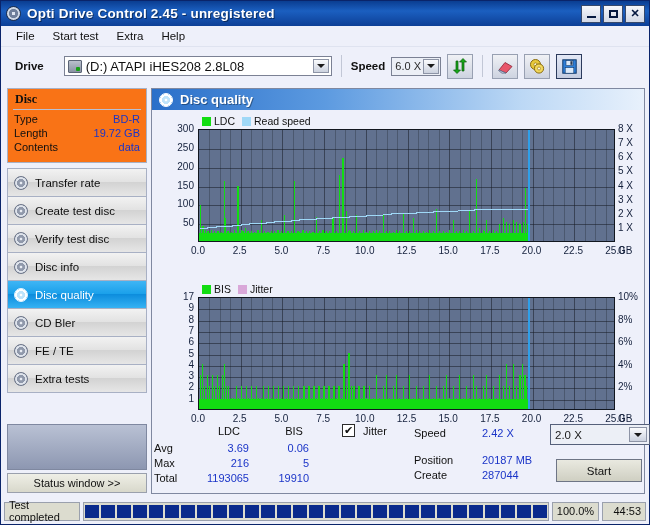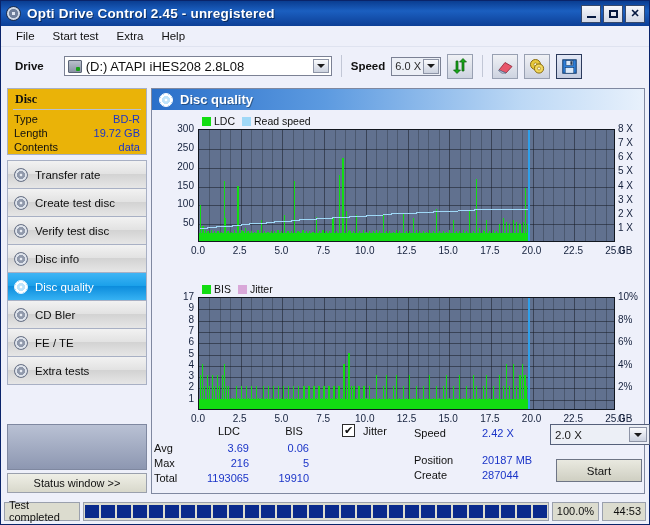--- a/index.html
+++ b/index.html
@@ -58,21 +58,21 @@
   .tbtn{width:26px;height:25px;background:linear-gradient(to bottom,#f0f1f5,#cdd3e0);
       border:1px solid #98a0b2;box-sizing:border-box;display:flex;align-items:center;
       justify-content:center;}
   .tbtn.sel{border:1px solid #2b3a5c;background:linear-gradient(to bottom,#e3e8f5,#c4cce0);}
 
   
   .content{position:absolute;left:1px;top:84px;right:1px;bottom:28px;}
 
   
   .left{position:absolute;left:5px;top:3px;width:140px;bottom:2px;}
-  .disc-box{border:1px solid #a8b0c4;background:#eab308;padding:2px 5px 0 5px;}
+  .disc-box{border:1px solid #a8b0c4;background:#f97316;padding:2px 5px 8px 5px;}
   .disc-title{font-weight:bold;font-size:12px;color:#101010;font-family:"Liberation Serif",serif;
       padding:1px 0 2px 2px;border-bottom:1px solid #b9c0d2;margin-bottom:2px;}
   .drow{display:flex;justify-content:space-between;font-size:11px;line-height:14px;padding:0 1px;}
   .drow .k{color:#101010;}
   .drow .v{color:#1b35c8;}
 
   .navlist{margin-top:5px;border:1px solid #a8b0c4;border-bottom:none;}
   .navitem{height:27px;display:flex;align-items:center;padding-left:6px;gap:7px;
       background:linear-gradient(to bottom,#f2f2f2 0%,#e2e2e2 48%,#d3d3d3 50%,#e6e6e6 100%);
       border-bottom:1px solid #a8b0c4;font-size:11.5px;color:#101010;}

